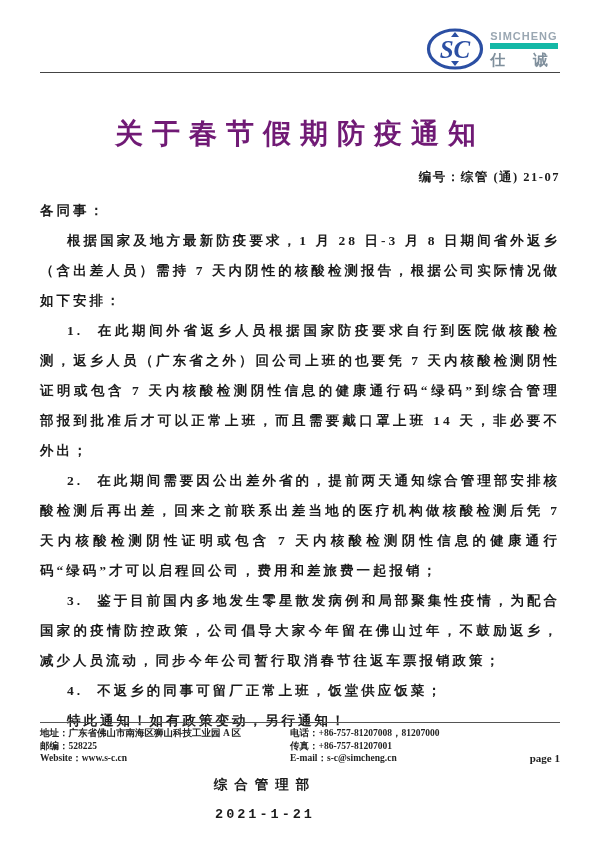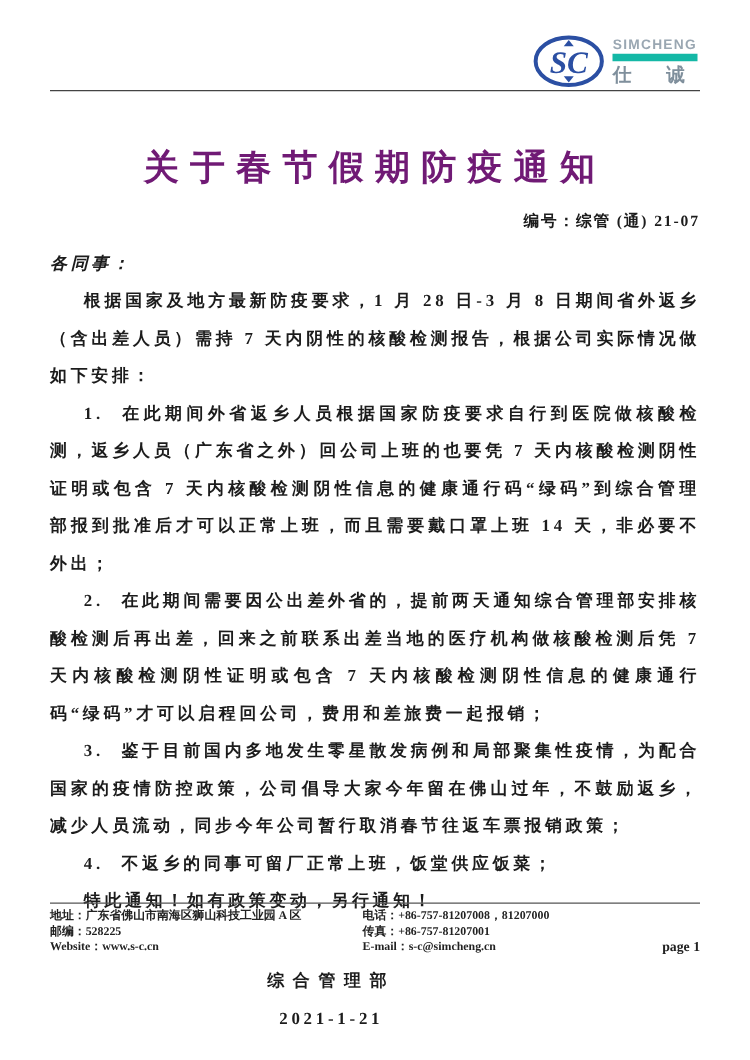--- a/index.html
+++ b/index.html
@@ -58,32 +58,32 @@
   
   .body-text{
     margin:10px 40px 0 40px;
     font-size:13.5px;
     font-weight:bold;
     line-height:30px;
     letter-spacing:3px;
     text-align:justify;
   }
   .para{margin:0;text-indent:2em;}
-  .salutation{margin:0;text-indent:0;font-style:italic;}
+  .salutation{margin:0;text-indent:0;}
   .item-num{margin-right:14px;}
   
   .sign-block{
     margin:34px 70px 0 0;
     text-align:center;
     font-size:13.5px;
     font-weight:bold;
     line-height:30px;
   }
   .sign-dept{letter-spacing:7px;}
-  .sign-date{letter-spacing:3px;font-family:Liberation Serif, serif;}
+  .sign-date{letter-spacing:3px;font-family:Liberation Mono, monospace;}
   
   .footer{
     position:absolute;
     left:40px;right:40px;top:722px;
     border-top:1.2px solid #555;
     padding-top:4px;
     display:flex;
     font-size:9.5px;
     font-weight:bold;
     line-height:12.5px;

